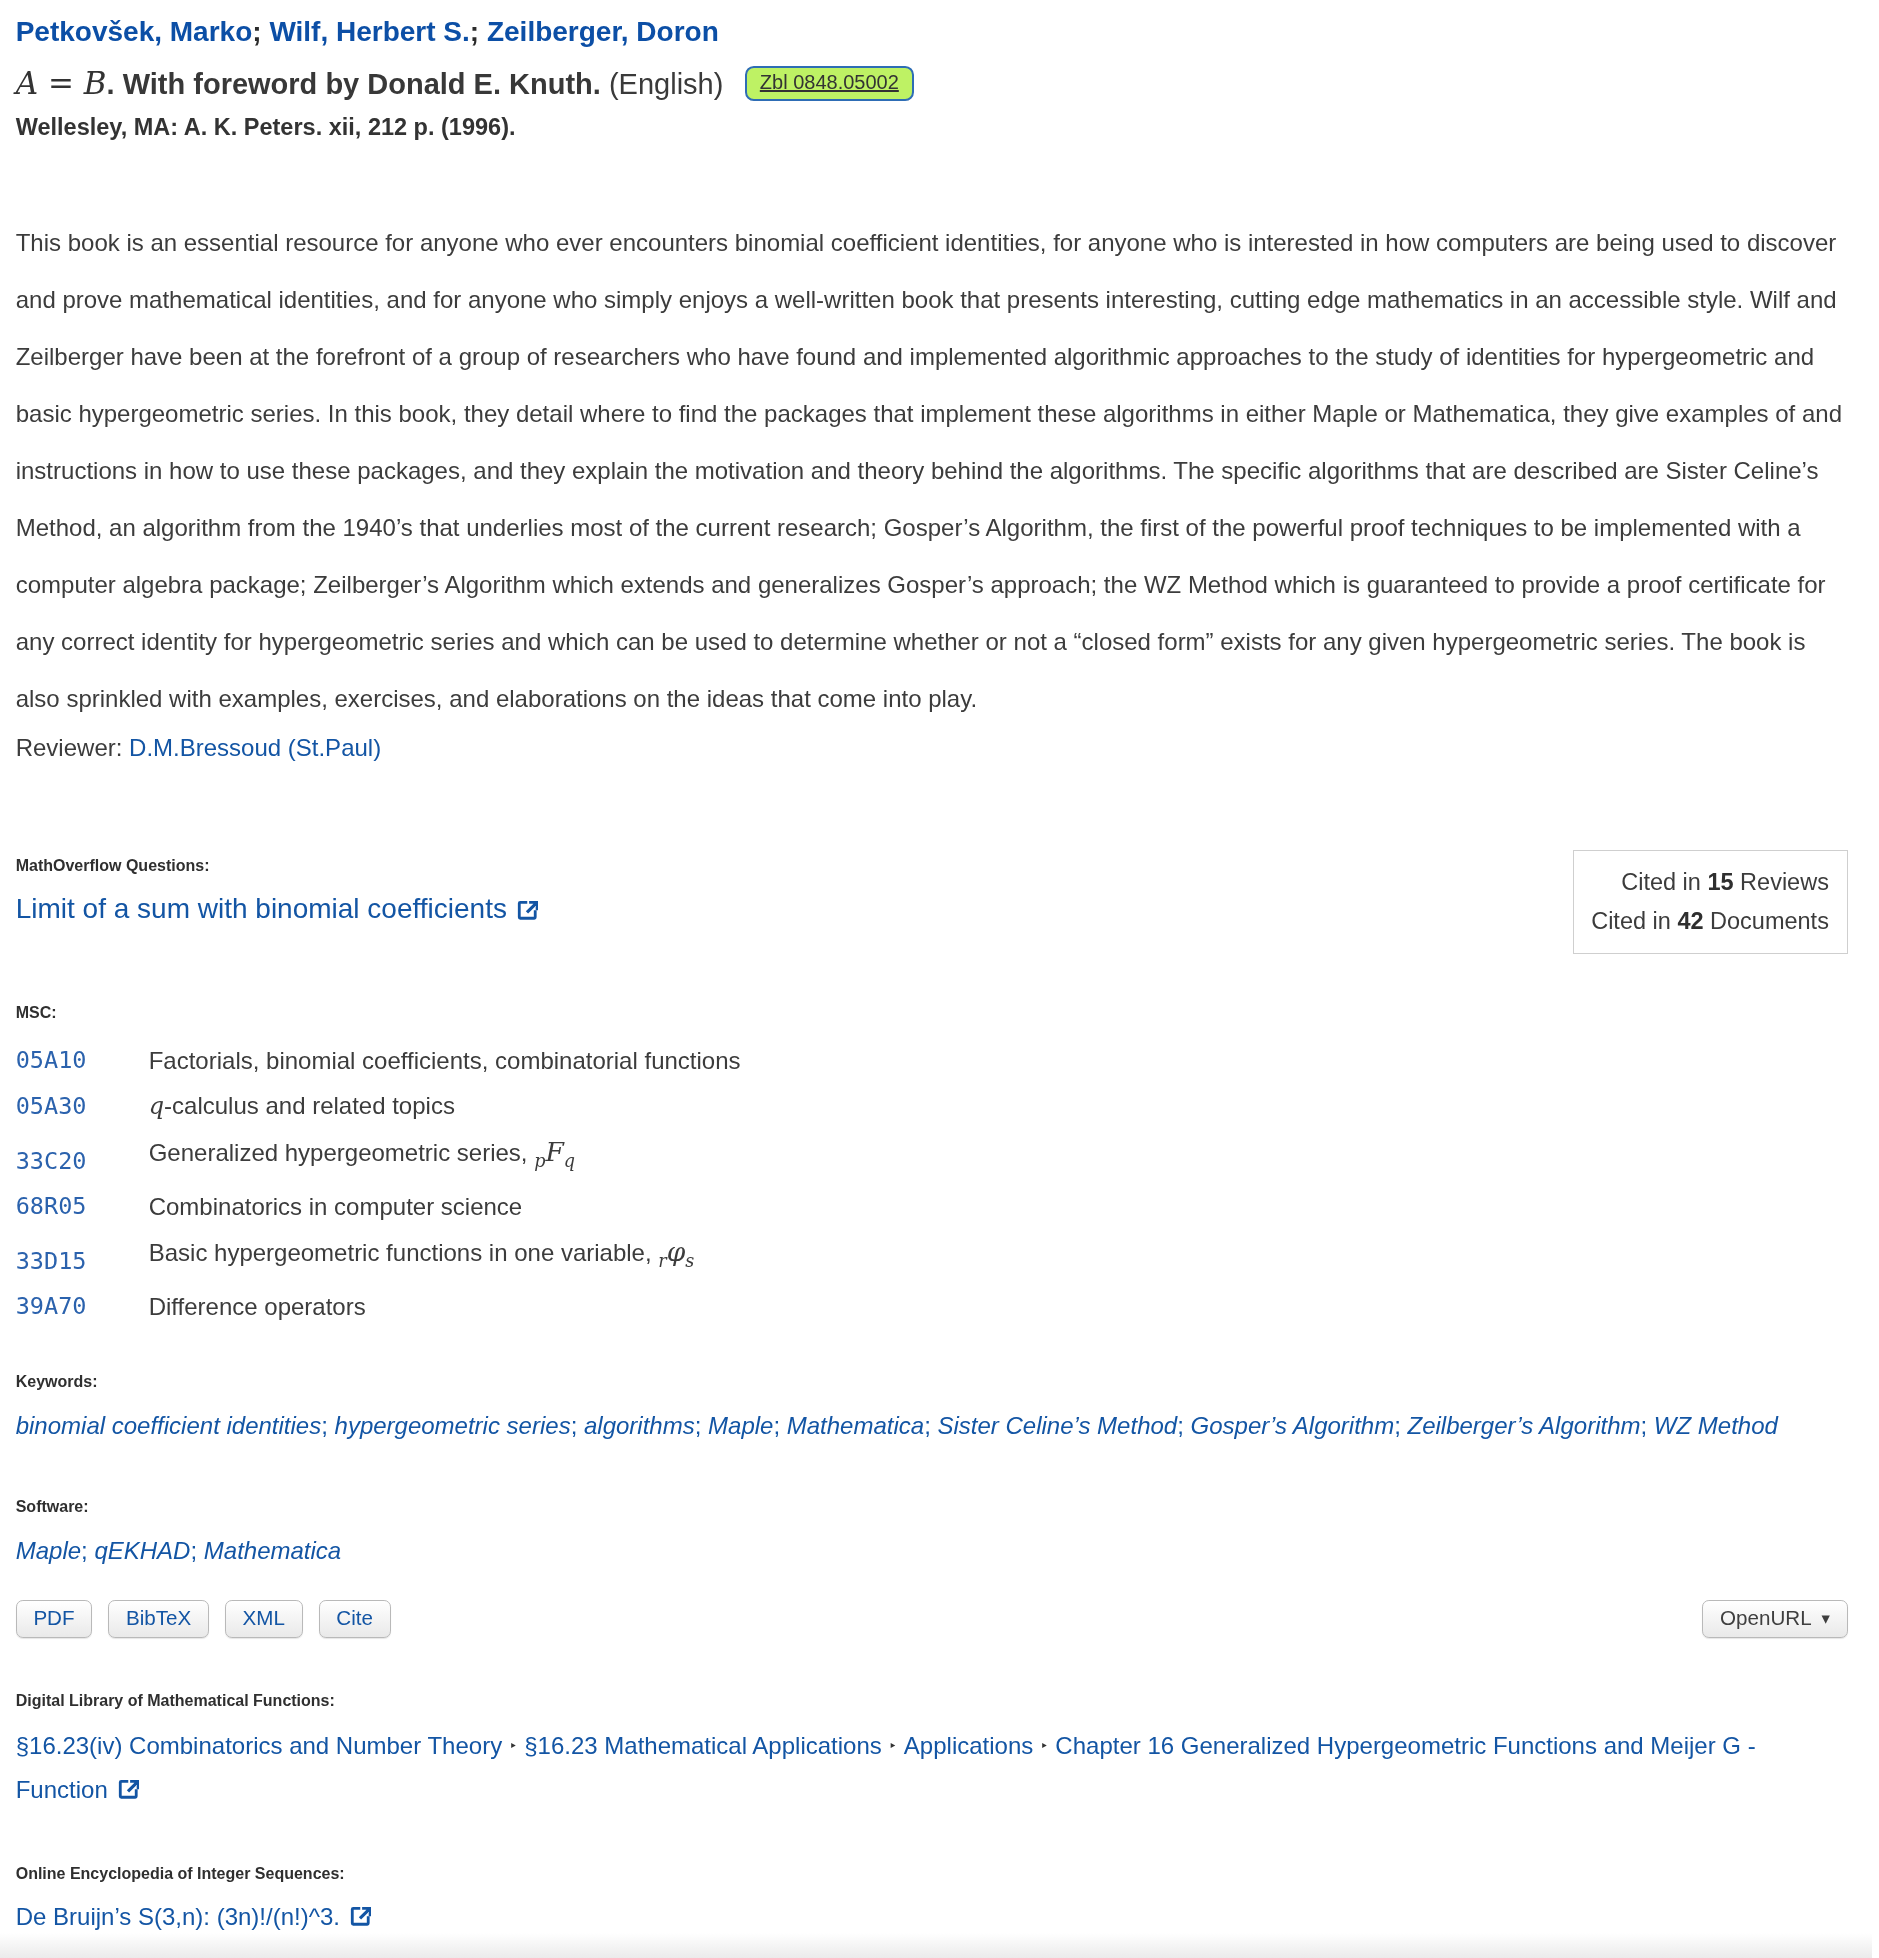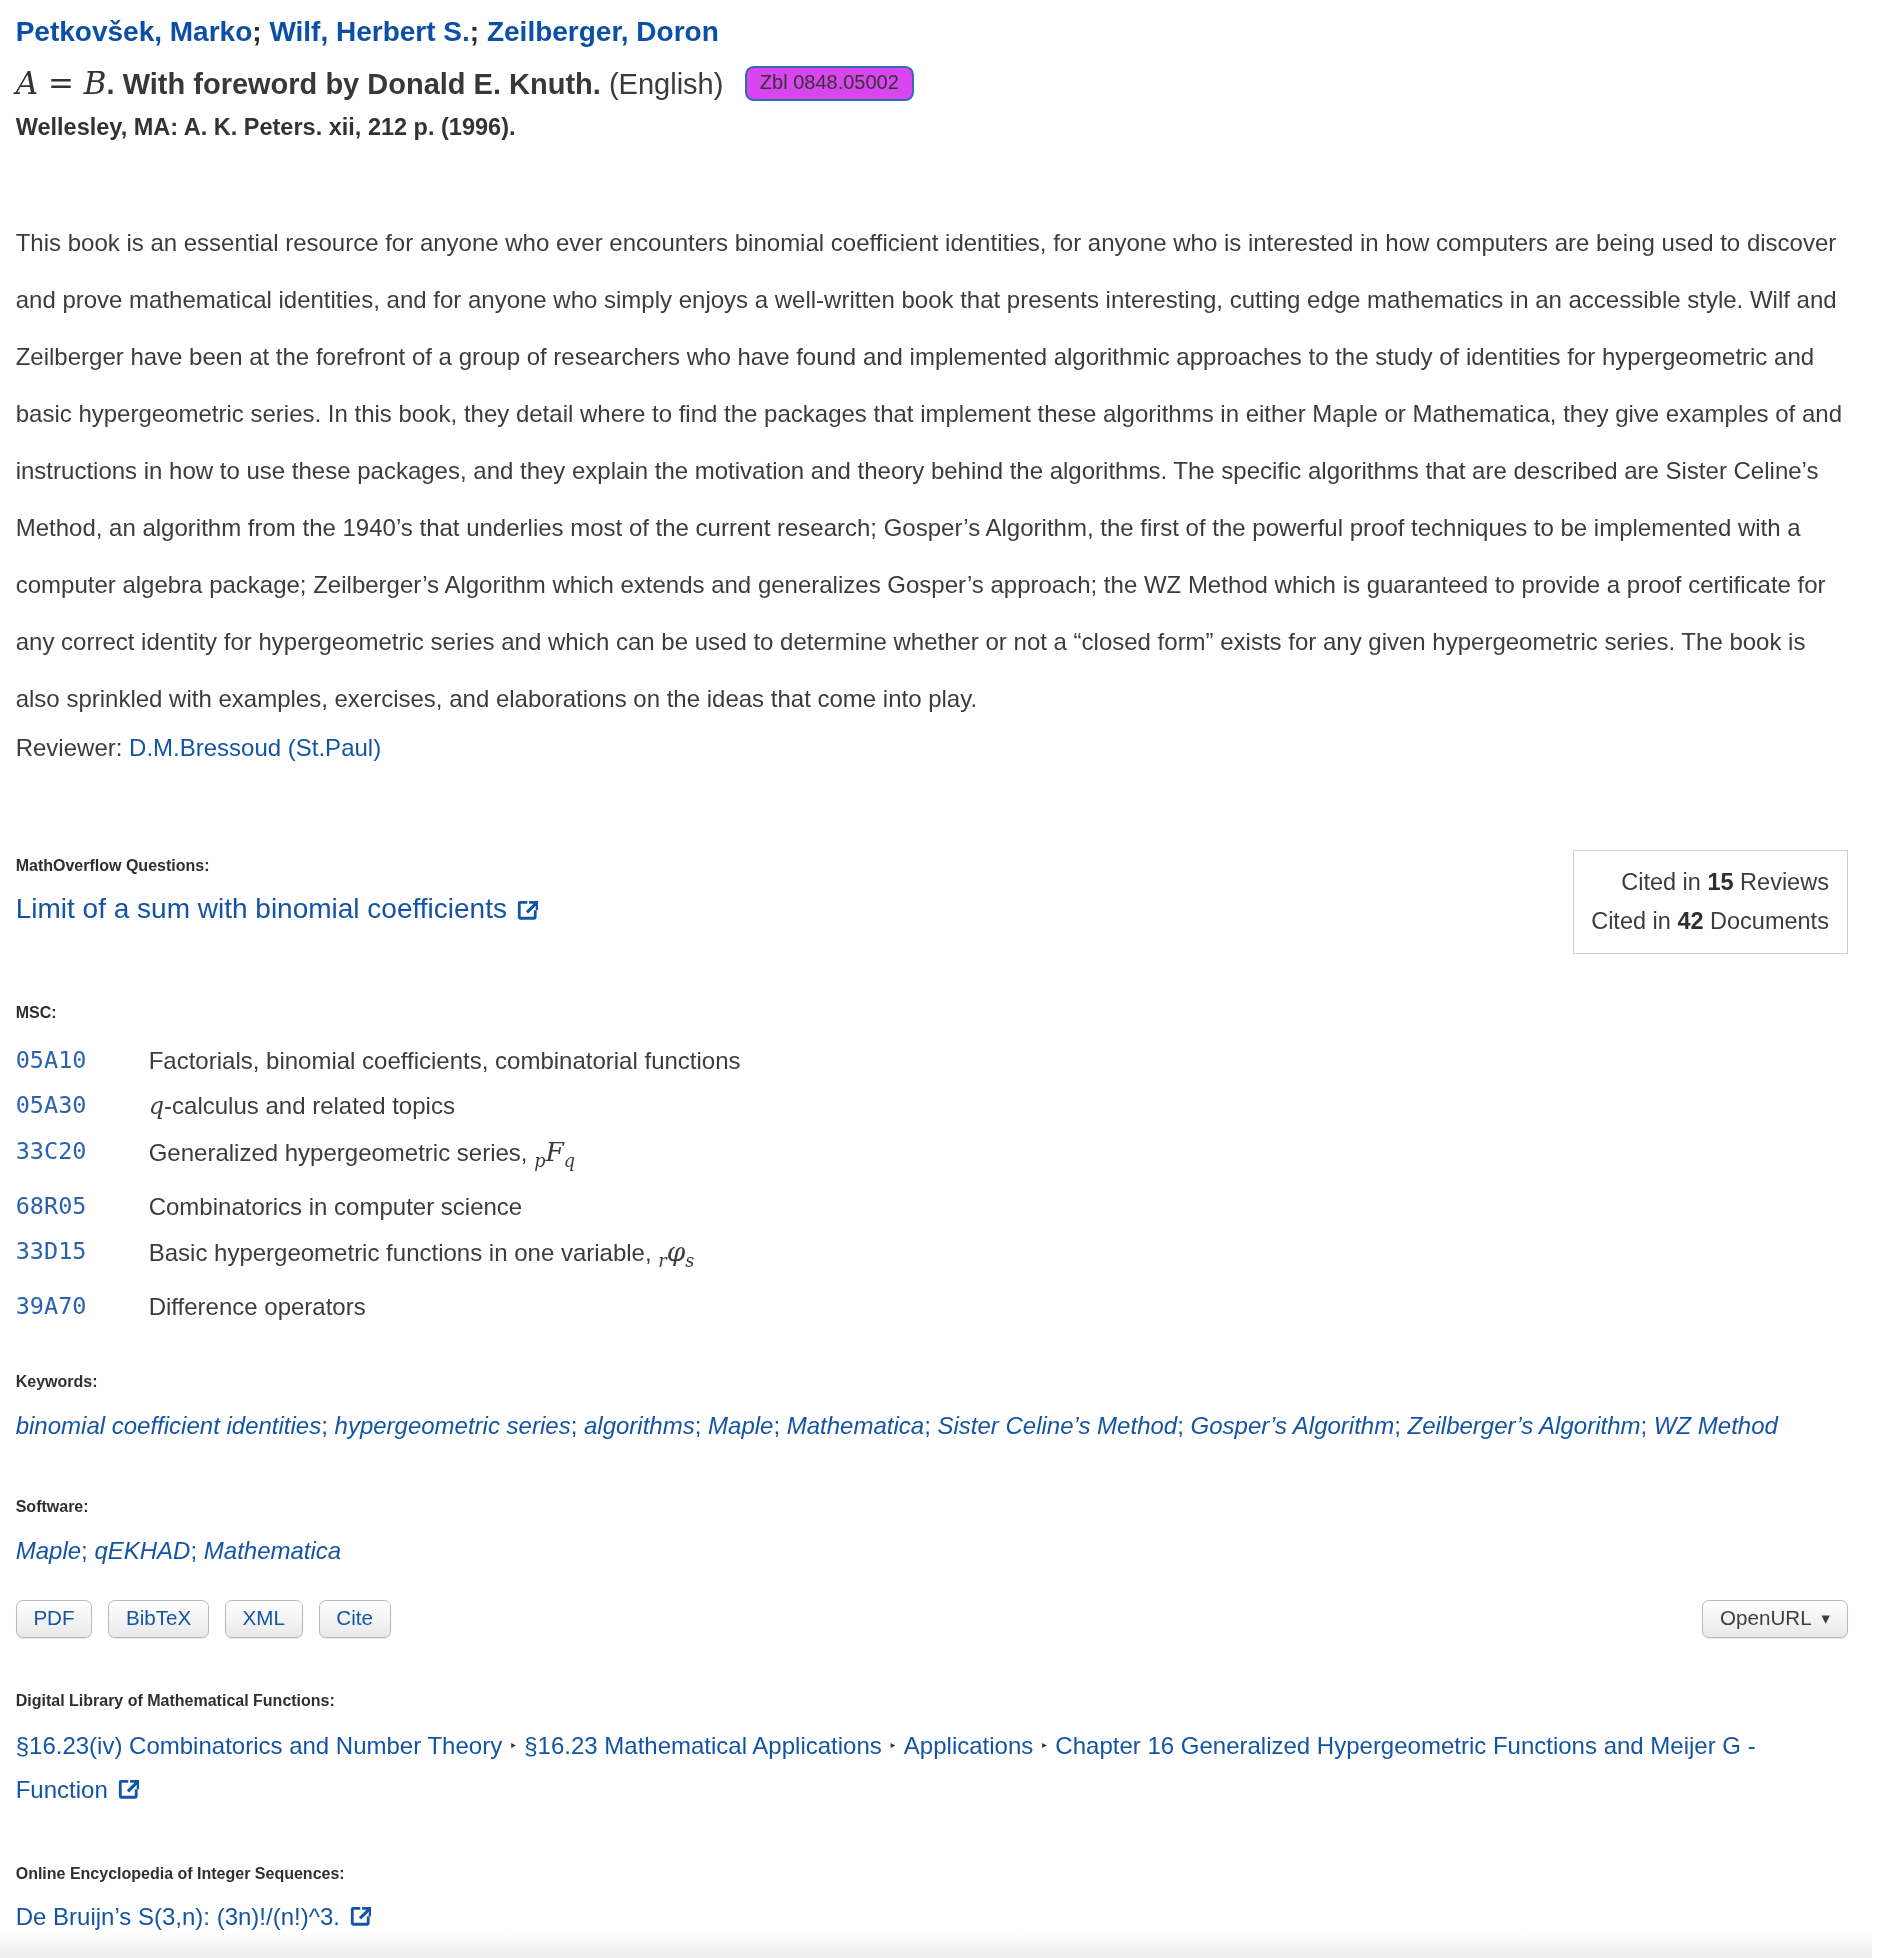--- a/index.html
+++ b/index.html
@@ -20,21 +20,22 @@
   .authors a { color:#0c4fa6; }
   .authors .sep { color:#2b2b2b; }
   .title-line { margin-top:11.8px; font-size:29px; line-height:43px; color:#3a3a3a; }
   .title-math { font-family:"DejaVu Serif", serif; font-style:italic; font-size:31px; color:#333; }
   .title-main { font-weight:bold; color:#383838; }
   .title-lang { font-weight:normal; color:#3a3a3a; }
   .zbl-badge {
     display:inline-block; margin-left:13.7px; padding:0 12.7px 2px;
     border:2px solid #2e6db5; border-radius:8.8px;
     font-size:20px; line-height:29px; color:#333; vertical-align:5.9px;
-    background:#d946ef;
+    background:#bef264;
+    text-decoration:underline;
   }
   .pub { margin-top:5.9px; font-size:23.5px; line-height:31px; font-weight:bold; color:#333; }
 
   
   .review { margin-top:71px; font-size:24px; line-height:57px; color:#3c3c3c; }
   .reviewer { margin-top:2px; font-size:24px; line-height:37px; color:#3c3c3c; }
   .reviewer a { color:#1355a4; }
 
   
   .mo-row { margin-top:82px; display:flex; justify-content:space-between; align-items:flex-start; }
@@ -44,21 +45,21 @@
   .cited-box {
     border:1px solid #cfcfcf; padding:11.8px 17.6px; text-align:right;
     font-size:23.5px; line-height:39px; color:#3c3c3c; background:#fff;
     margin-top:2px;
   }
   .cited-box b { color:#2f2f2f; }
 
   
   .msc { margin-top:41px; }
   .msc-rows { margin-top:7.8px; }
-  .msc-row { display:flex; align-items:flex-start; line-height:45px; }
+  .msc-row { display:flex; align-items:flex-end; line-height:45px; }
   .msc-code {
     flex:0 0 133px; font-family:"DejaVu Sans Mono", monospace;
     font-size:23.5px; color:#2b62ad;
   }
   .msc-desc { font-size:24px; color:#3c3c3c; }
   .mi { font-family:"DejaVu Serif", serif; font-style:italic; }
   .msc-math { font-family:"DejaVu Serif", serif; font-style:italic; font-size:26.5px; }
   .msc-math sub { font-size:17.6px; }
 
   

